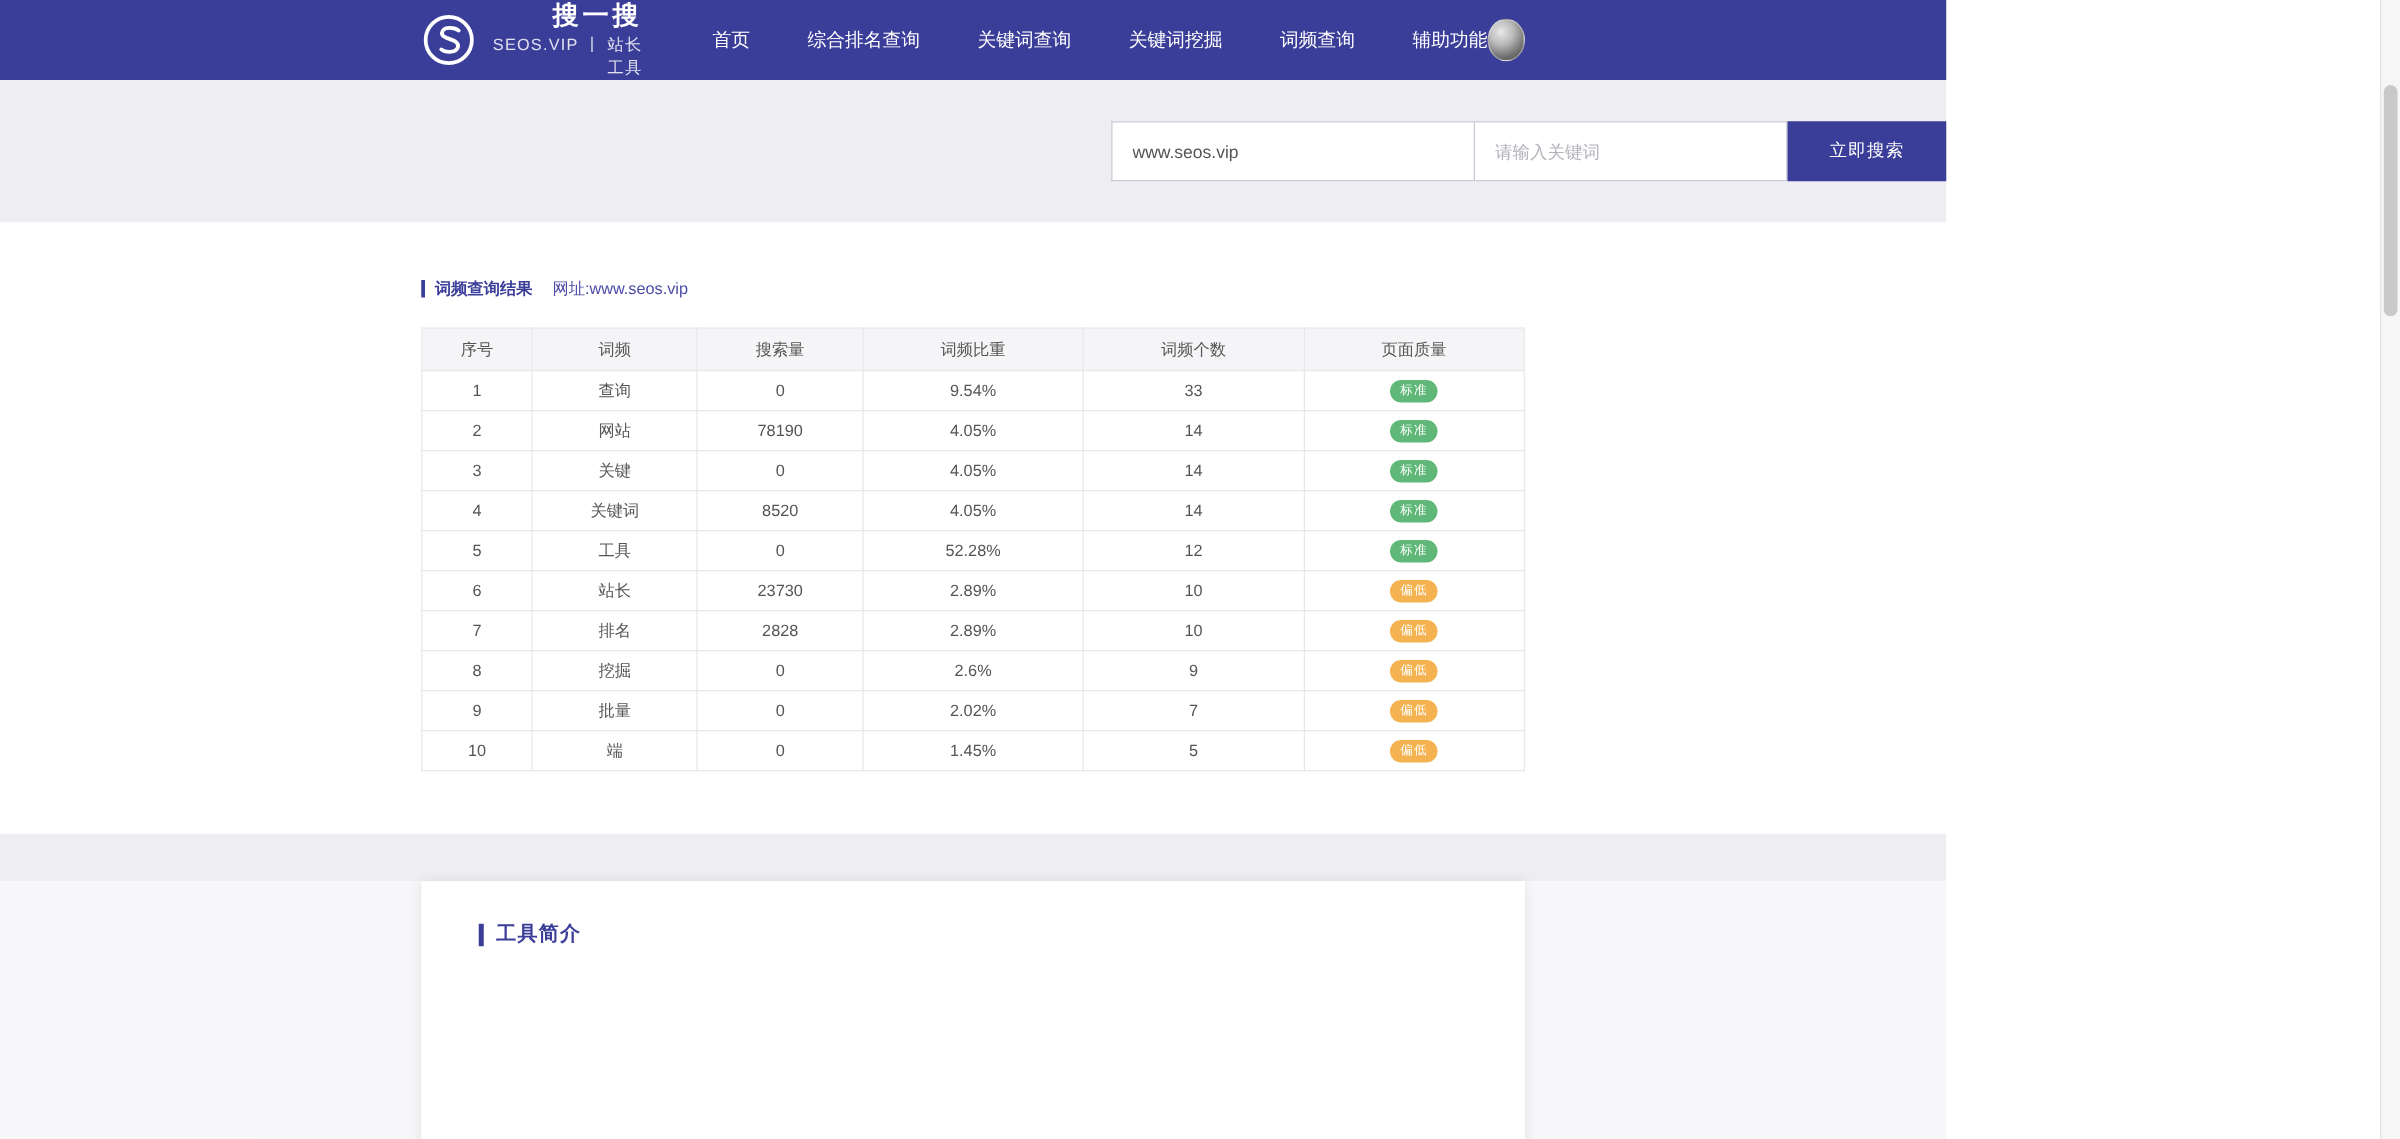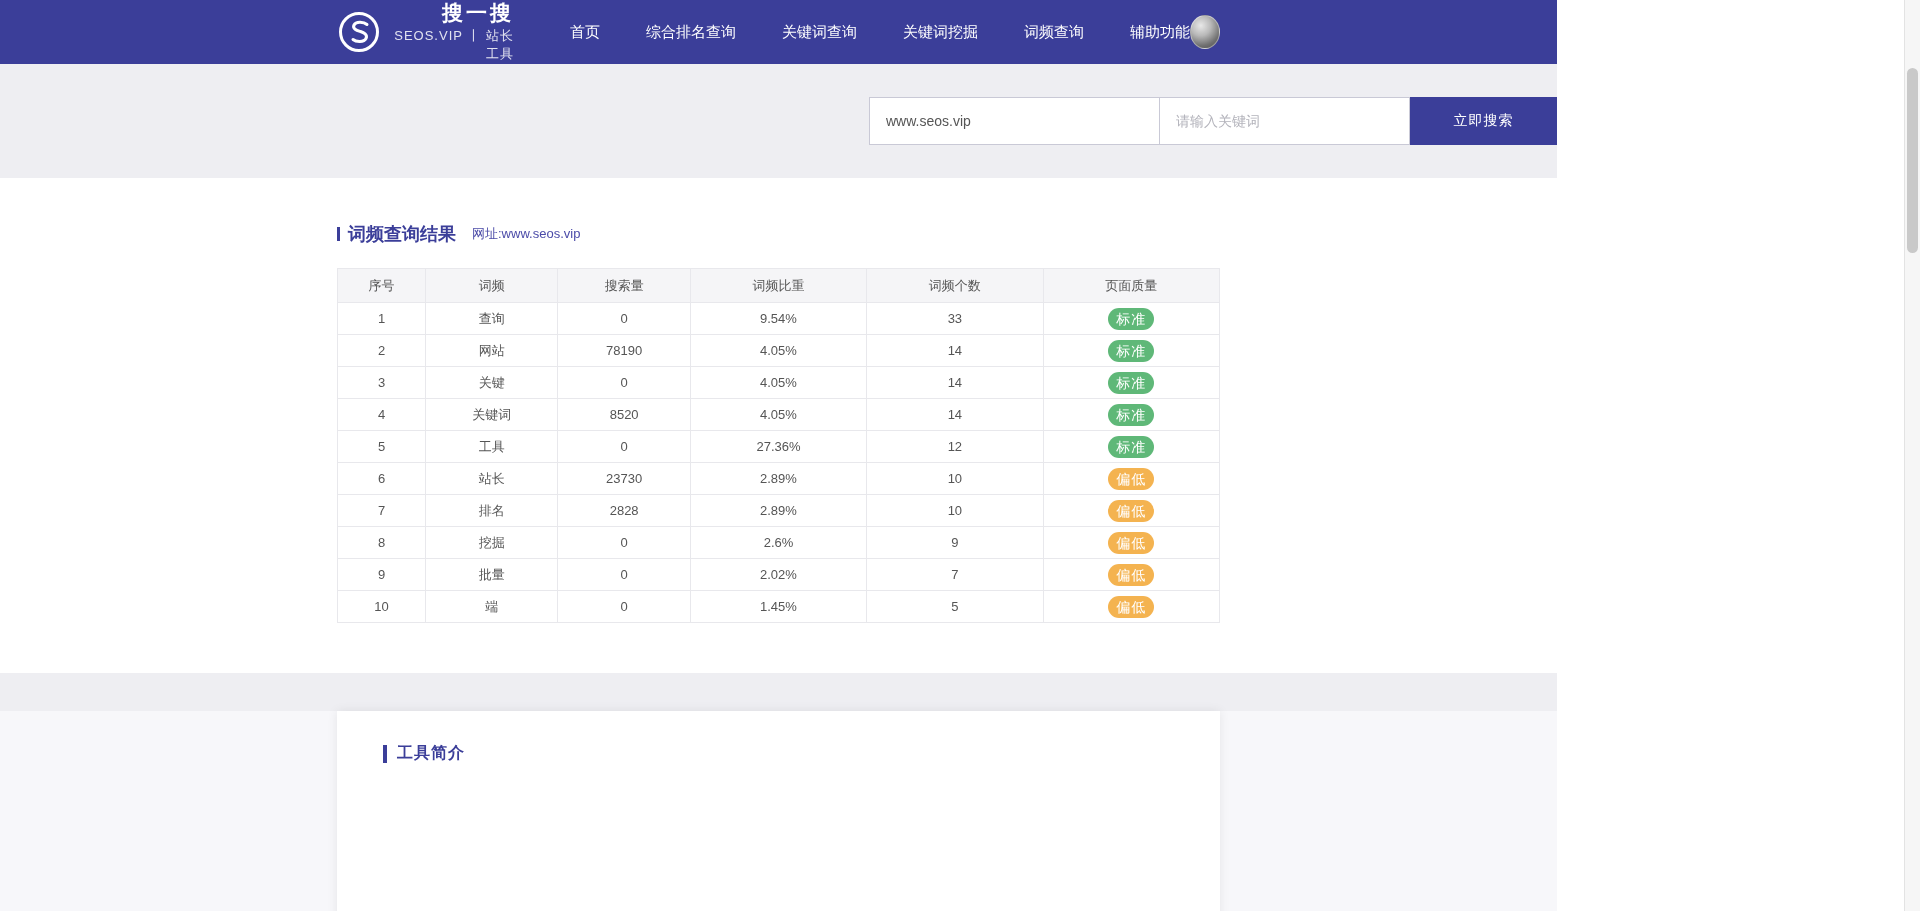--- a/index.html
+++ b/index.html
@@ -34,42 +34,42 @@
   .url-input {
     width: 290px; height: 48px; border: 1px solid #c9c9d6; border-right: none;
     padding: 0 16px; font-size: 14px; color: #555; outline: none; background: #fff;
   }
   .kw-input {
     width: 251px; height: 48px; border: 1px solid #c9c9d6;
     padding: 0 16px; font-size: 14px; color: #555; outline: none; background: #fff;
   }
   .kw-input::placeholder { color: #b3b3bb; }
   .search-btn {
-    width: 147px; height: 48px; background: #3b3e99; color: #fff;
+    width: 127px; height: 48px; background: #3b3e99; color: #fff;
     border: none; font-size: 14px; cursor: pointer; letter-spacing: 1px;
   }
 
   
   .results { background: #fff; padding: 44px 0 50px 0; }
   .result-head { display: flex; align-items: center; margin-bottom: 22px; }
   .accent-bar { width: 3px; height: 14px; background: #3b3e99; margin-right: 8px; flex: none; }
-  .result-title { color: #3b3e99; font-size: 18px; font-weight: bold; margin-right: 16px; }
+  .result-title { color: #3b3e99; font-size: 13px; font-weight: bold; margin-right: 16px; }
   .result-url { color: #4b4ba8; font-size: 13px; }
 
   .freq-table { width: 100%; border-collapse: collapse; text-align: center; font-size: 13px; color: #555; }
   .freq-table th, .freq-table td { border: 1px solid #e8e8ec; padding: 0; }
   .freq-table thead th { background: #f5f5f7; font-weight: normal; color: #555; height: 34px; }
   .freq-table tbody td { height: 32px; background: #fff; }
   .freq-table th:nth-child(1) { width: 10%; }
   .freq-table th:nth-child(2), .freq-table th:nth-child(3) { width: 15%; }
   .freq-table th:nth-child(4), .freq-table th:nth-child(5), .freq-table th:nth-child(6) { width: 20%; }
 
   .badge {
     display: inline-block; min-width: 36px; padding: 4px 8px; border-radius: 11px;
-    color: #fff; font-size: 14px; line-height: 1; letter-spacing: 1px;
+    color: #fff; font-size: 10px; line-height: 1; letter-spacing: 1px;
   }
   .badge-good { background: #5FB878; }
   .badge-low { background: #F4B350; }
 
   
   .section-gap { height: 38px; background: #eeeef2; }
   .intro-area { background: #f7f7fa; padding-bottom: 0; }
   .intro-card {
     background: #fff; min-height: 260px; box-shadow: 0 0 10px rgba(0,0,0,.08);
     padding: 32px 46px;
@@ -175,21 +175,21 @@
               <td>关键词</td>
               <td>8520</td>
               <td>4.05%</td>
               <td>14</td>
               <td><span class="badge badge-good">标准</span></td>
             </tr>
             <tr>
               <td>5</td>
               <td>工具</td>
               <td>0</td>
-              <td>27.36%</td>
+              <td>52.28%</td>
               <td>12</td>
               <td><span class="badge badge-good">标准</span></td>
             </tr>
             <tr>
               <td>6</td>
               <td>站长</td>
               <td>23730</td>
               <td>2.89%</td>
               <td>10</td>
               <td><span class="badge badge-low">偏低</span></td>

